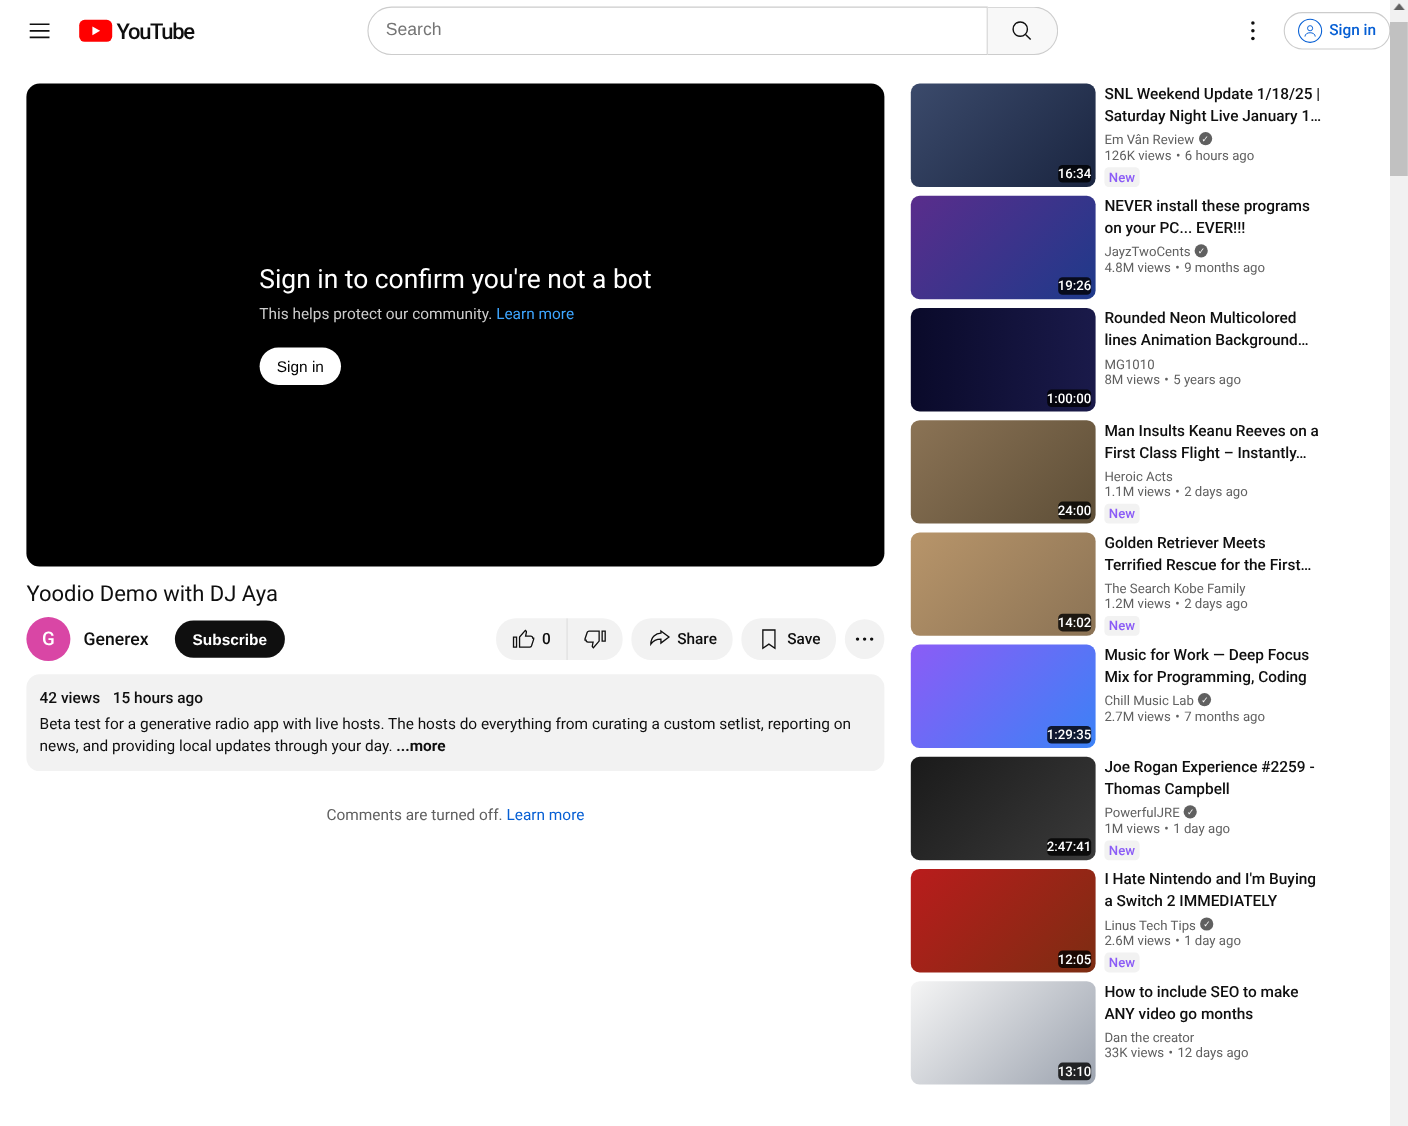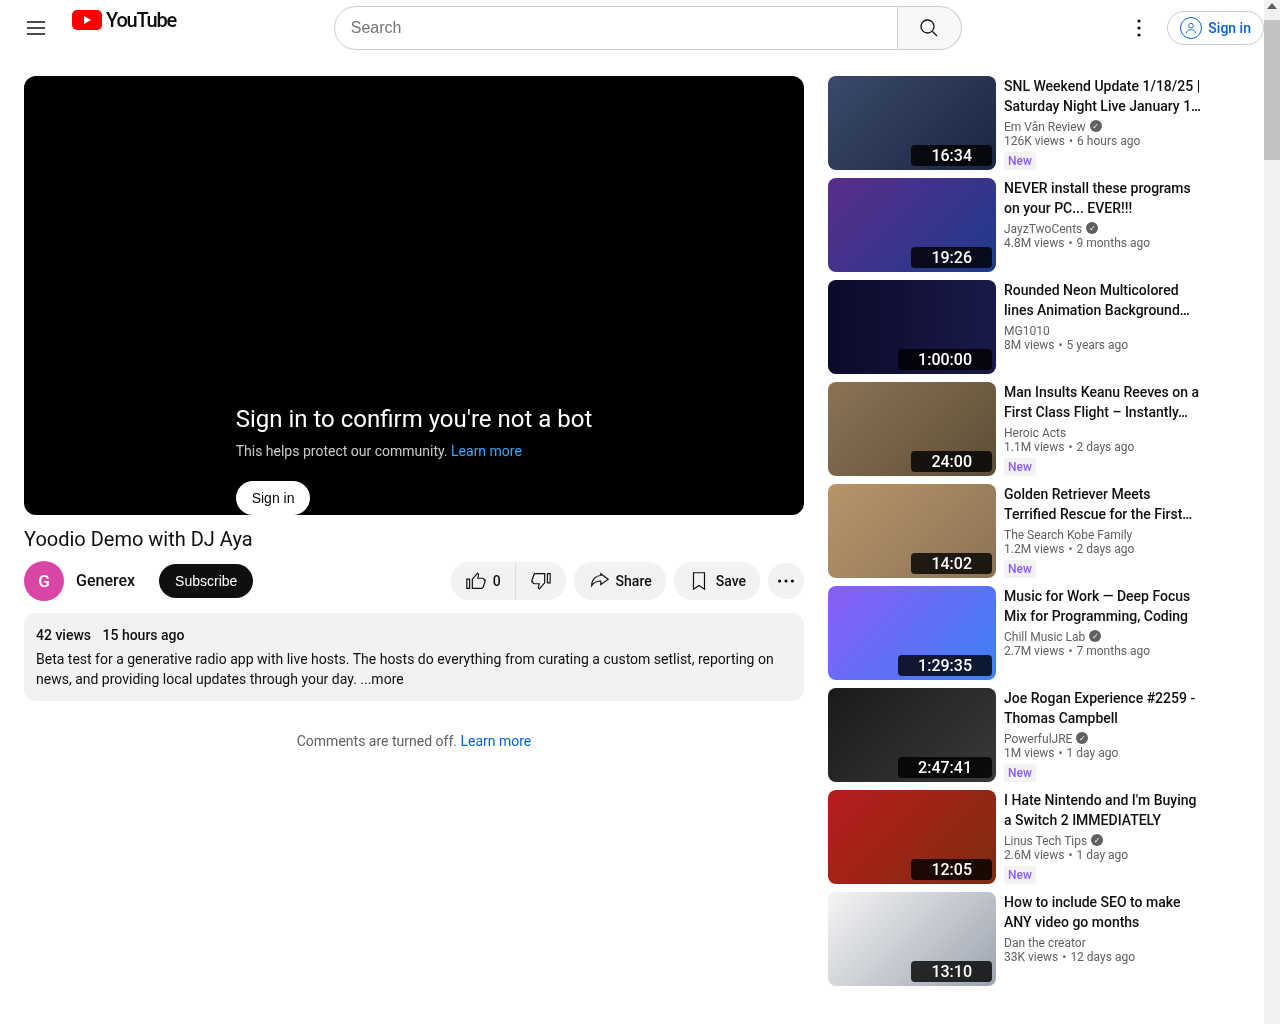--- a/index.html
+++ b/index.html
@@ -1,75 +1,75 @@
 <!DOCTYPE html>
 <html><head>
 <meta charset="utf-8">
 <style>
 * { margin: 0; padding: 0; box-sizing: border-box; }
 body { font-family: Roboto, Arial, sans-serif; background: #fff; color: #0f0f0f; overflow-x: hidden; }
 
 
 .header { display: flex; align-items: center; padding: 0 16px; height: 56px; justify-content: space-between; }
-.header-left { display: flex; align-items: flex-start; gap: 16px; }
+.header-left { display: flex; align-items: center; gap: 16px; }
 .menu-icon { width: 40px; height: 40px; display: flex; align-items: center; justify-content: center; cursor: pointer; border-radius: 50%; }
 .logo { display: flex; align-items: center; cursor: pointer; }
 .logo-icon { width: 30px; height: 20px; background: #ff0000; border-radius: 5px; display: flex; align-items: center; justify-content: center; margin-right: 4px; }
 .logo-play { width: 0; height: 0; border-left: 7px solid white; border-top: 4px solid transparent; border-bottom: 4px solid transparent; }
 .logo-text { font-size: 20px; font-weight: 500; letter-spacing: -1.2px; }
 
 .header-center { display: flex; align-items: center; flex: 0 1 628px; margin: 0 40px; }
 .search-box { display: flex; flex: 1; height: 44px; }
 .search-input { flex: 1; border: 1px solid #ccc; border-radius: 40px 0 0 40px; padding: 0 16px; font-size: 16px; outline: none; }
 .search-btn { width: 64px; border: 1px solid #ccc; border-left: none; border-radius: 0 40px 40px 0; background: #f8f8f8; cursor: pointer; display: flex; align-items: center; justify-content: center; }
 
 .header-right { display: flex; align-items: center; gap: 8px; }
 .icon-btn { width: 40px; height: 40px; border-radius: 50%; display: flex; align-items: center; justify-content: center; cursor: pointer; }
 .signin-btn { display: flex; align-items: center; gap: 6px; border: 1px solid #ccc; border-radius: 18px; padding: 5px 12px; color: #065fd4; font-size: 14px; font-weight: 500; cursor: pointer; }
 .signin-avatar { width: 22px; height: 22px; border-radius: 50%; border: 1.5px solid #065fd4; display: flex; align-items: center; justify-content: center; }
 
 
 .content { display: flex; padding: 20px 24px; gap: 24px; }
 .primary { flex: 1; max-width: 780px; }
-.player { width: 100%; aspect-ratio: 16/9; background: #000; border-radius: 12px; display: flex; flex-direction: column; align-items: center; justify-content: flex-end; color: #fff; }
+.player { width: 100%; aspect-ratio: 16/9; background: #000; border-radius: 12px; display: flex; flex-direction: column; align-items: center; justify-content: center; color: #fff; }
 .player-wrap { text-align: left; }
 .player-title { font-size: 24px; font-weight: 400; margin-bottom: 10px; }
 .player-sub { font-size: 14px; color: #ccc; margin-bottom: 22px; }
 .player-sub a { color: #3ea6ff; text-decoration: none; cursor: pointer; }
 .player-signin { background: #fff; color: #000; border: none; padding: 9px 16px; border-radius: 18px; font-size: 14px; font-weight: 500; cursor: pointer; }
 
 .video-title { font-size: 20px; font-weight: 400; margin-top: 12px; margin-bottom: 10px; }
 
 .meta-row { display: flex; align-items: center; justify-content: space-between; margin-bottom: 12px; }
 .channel-info { display: flex; align-items: center; gap: 12px; }
 .avatar { width: 40px; height: 40px; border-radius: 50%; background: #d946a5; color: #fff; display: flex; align-items: center; justify-content: center; font-size: 17px; font-weight: 500; }
 .channel-name { font-size: 16px; font-weight: 500; }
-.subscribe-btn { background: #0f0f0f; color: #fff; border: none; padding: 9px 16px; border-radius: 18px; font-size: 14px; font-weight: 400; cursor: pointer; margin-left: 12px; }
+.subscribe-btn { background: #0f0f0f; color: #fff; border: none; padding: 9px 16px; border-radius: 18px; font-size: 14px; font-weight: 700; cursor: pointer; margin-left: 12px; }
 
 .actions { display: flex; align-items: center; gap: 8px; }
 .pill-group { display: flex; background: #f2f2f2; border-radius: 18px; overflow: hidden; }
 .pill-half { display: flex; align-items: center; gap: 6px; padding: 8px 14px; cursor: pointer; font-size: 14px; font-weight: 500; }
 .pill-half:first-child { border-right: 1px solid #ddd; }
 .pill { display: flex; align-items: center; gap: 6px; background: #f2f2f2; padding: 8px 14px; border-radius: 18px; cursor: pointer; font-size: 14px; font-weight: 500; }
 .pill-icon-only { width: 36px; height: 36px; border-radius: 50%; background: #f2f2f2; display: flex; align-items: center; justify-content: center; cursor: pointer; }
 
 .description { background: #f2f2f2; border-radius: 12px; padding: 12px; font-size: 14px; line-height: 20px; }
 .desc-header { font-weight: 500; margin-bottom: 4px; }
 .desc-header span { margin-right: 8px; }
 .desc-body { color: #0f0f0f; }
-.desc-more { font-weight: 400; cursor: pointer; }
+.desc-more { font-weight: 700; cursor: pointer; }
 
 .comments-off { text-align: center; padding: 32px 0; font-size: 14px; color: #606060; }
 .comments-off a { color: #065fd4; text-decoration: none; cursor: pointer; }
 
 
 .secondary { width: 402px; flex-shrink: 0; }
 .sugg-item { display: flex; gap: 8px; margin-bottom: 8px; cursor: pointer; }
 .thumb { width: 168px; height: 94px; border-radius: 8px; background: linear-gradient(135deg, #4a5568, #2d3748); position: relative; flex-shrink: 0; overflow: hidden; }
-.thumb-duration { position: absolute; bottom: 4px; right: 4px; background: rgba(0,0,0,0.8); color: #fff; font-size: 16px; font-weight: 500; padding: 1px 20px; border-radius: 4px; }
+.thumb-duration { position: absolute; bottom: 4px; right: 4px; background: rgba(0,0,0,0.8); color: #fff; font-size: 12px; font-weight: 500; padding: 1px 0; border-radius: 4px; }
 .sugg-meta { flex: 1; padding-right: 24px; }
 .sugg-title { font-size: 14px; font-weight: 500; line-height: 20px; max-height: 40px; overflow: hidden; margin-bottom: 4px; display: -webkit-box; -webkit-line-clamp: 2; -webkit-box-orient: vertical; }
 .sugg-channel { font-size: 12px; color: #606060; display: flex; align-items: flex-start; gap: 4px; }
 .sugg-stats { font-size: 12px; color: #606060; }
 .sugg-stats .dot { margin: 0 4px; }
 .verified { width: 12px; height: 12px; background: #606060; border-radius: 50%; display: inline-flex; align-items: center; justify-content: center; color: #fff; font-size: 8px; }
 .new-badge { display: inline-block; background: #f2f2f2; color: #8b5cf6; font-size: 12px; padding: 2px 4px; border-radius: 4px; margin-top: 4px; font-weight: 500; }
 
 
 .t0 { background: linear-gradient(135deg,#3b4a6b,#1a2540); }

